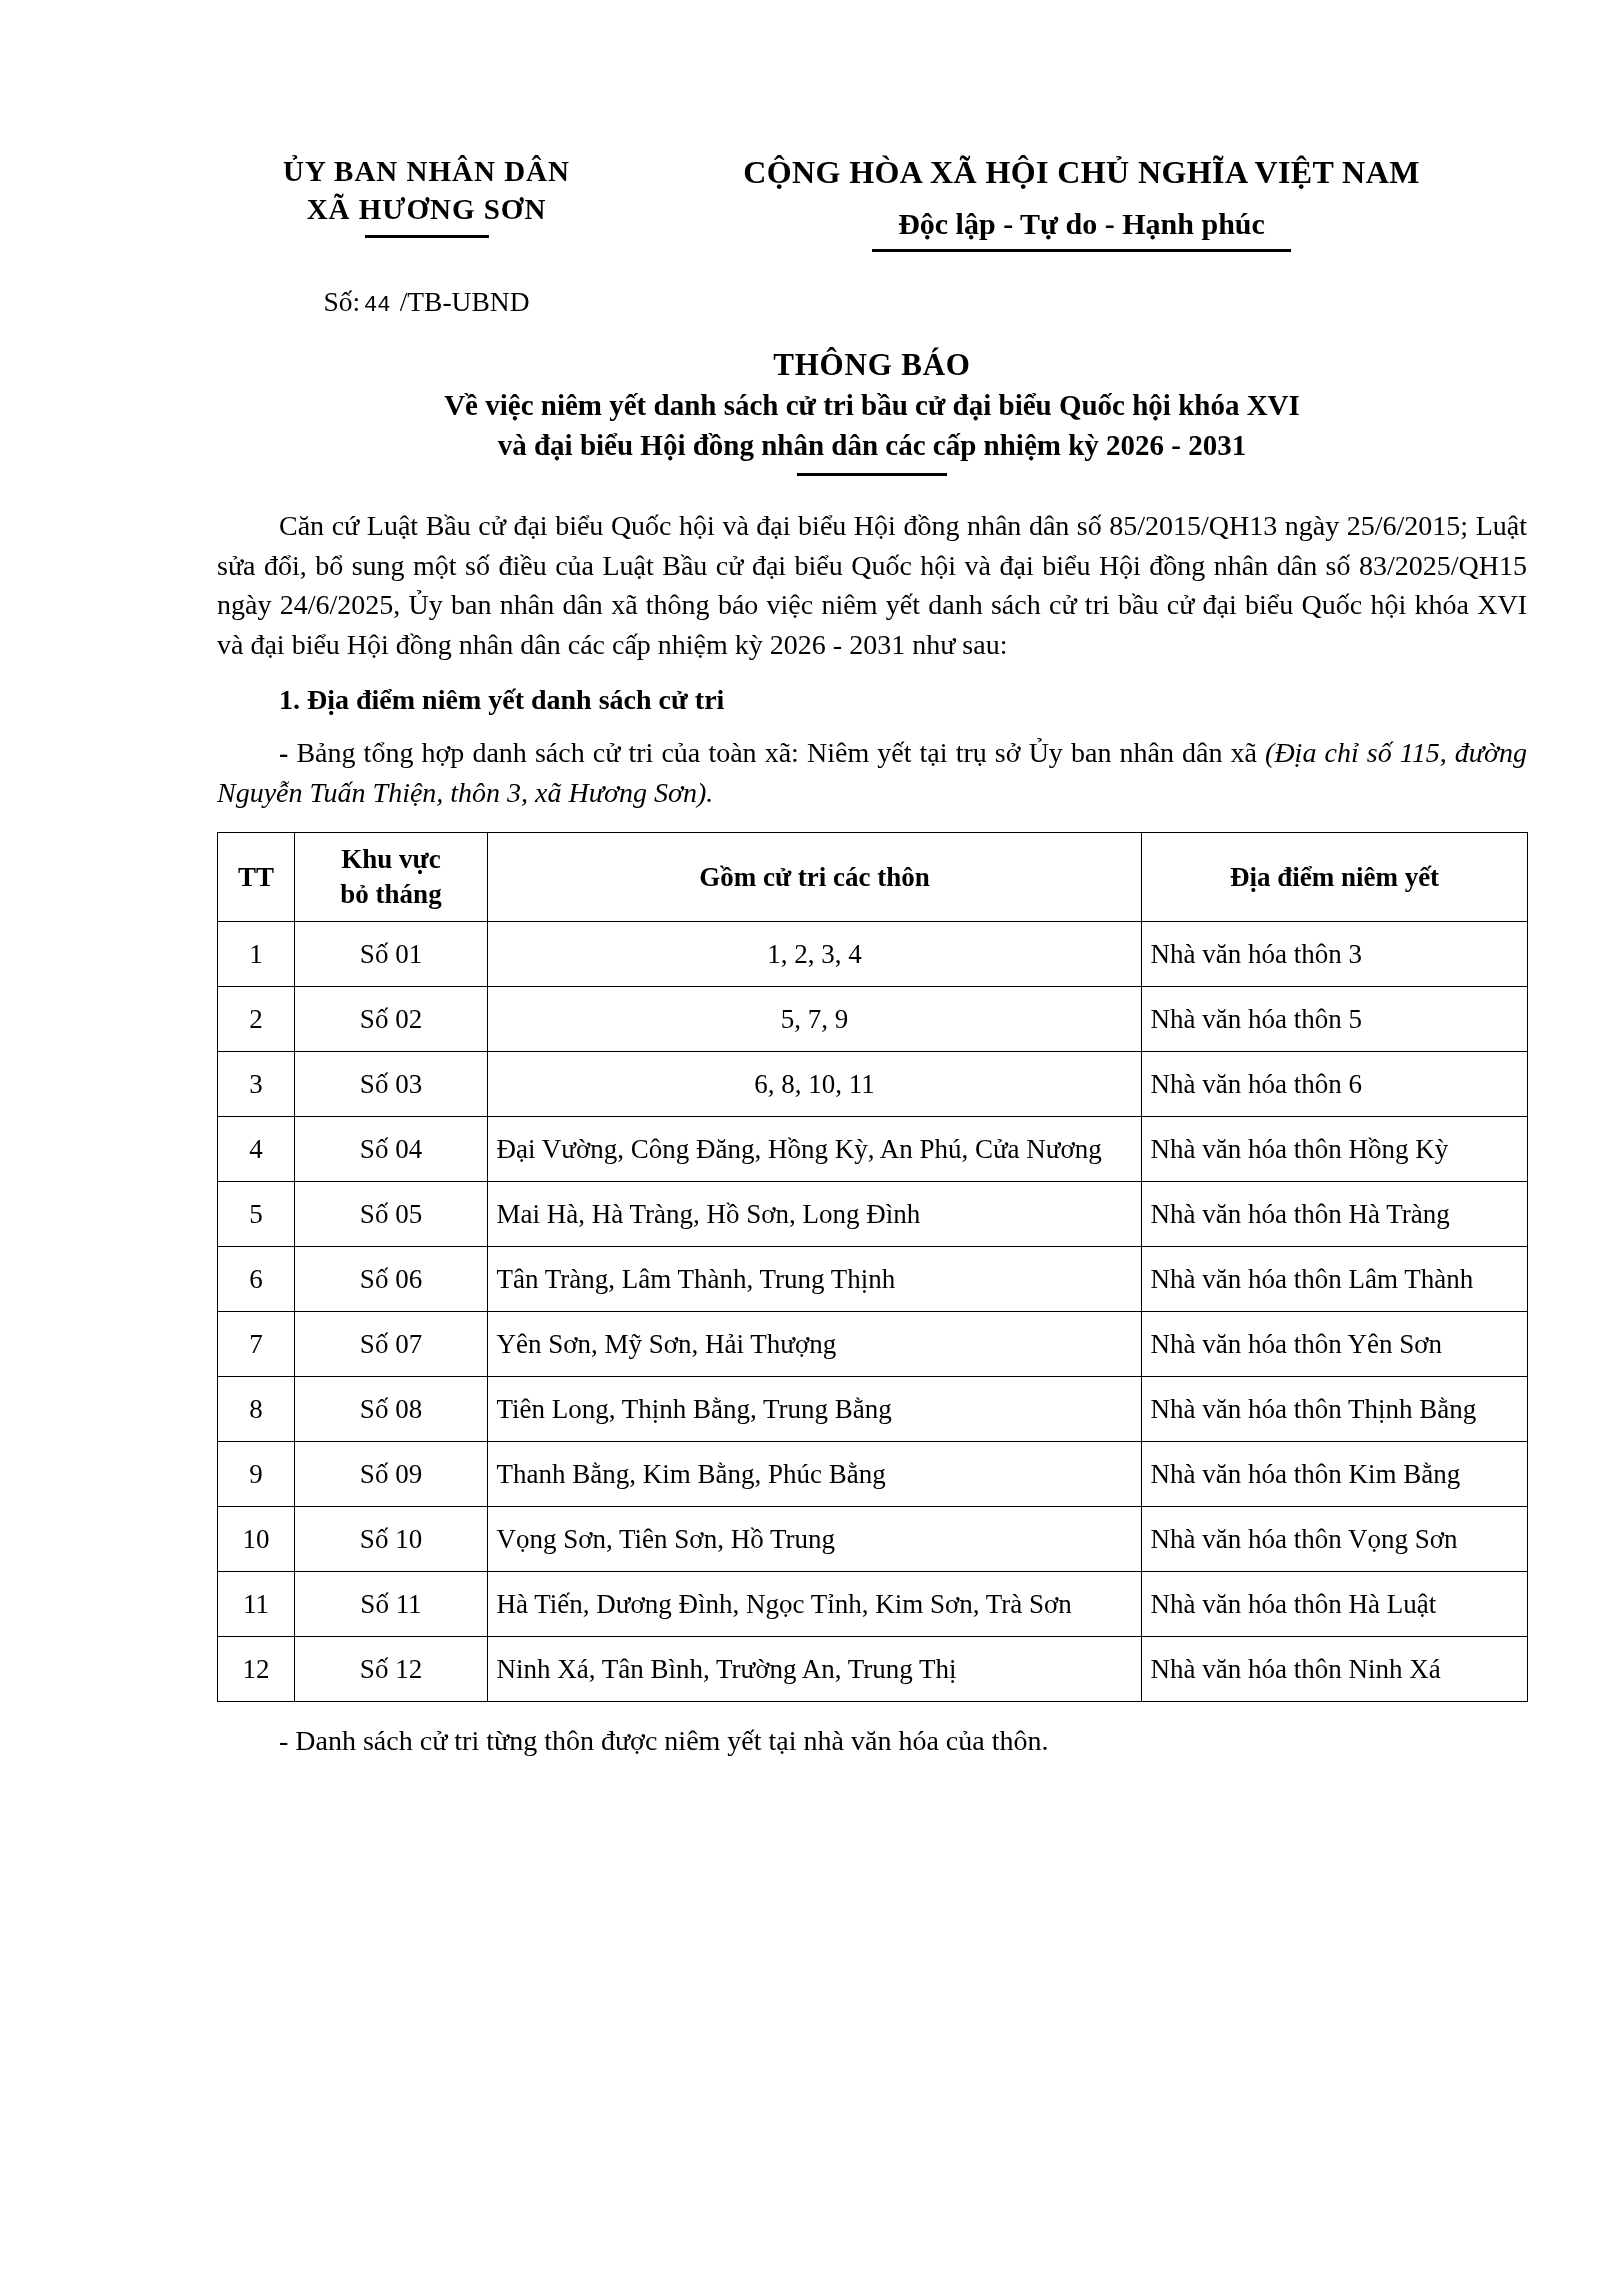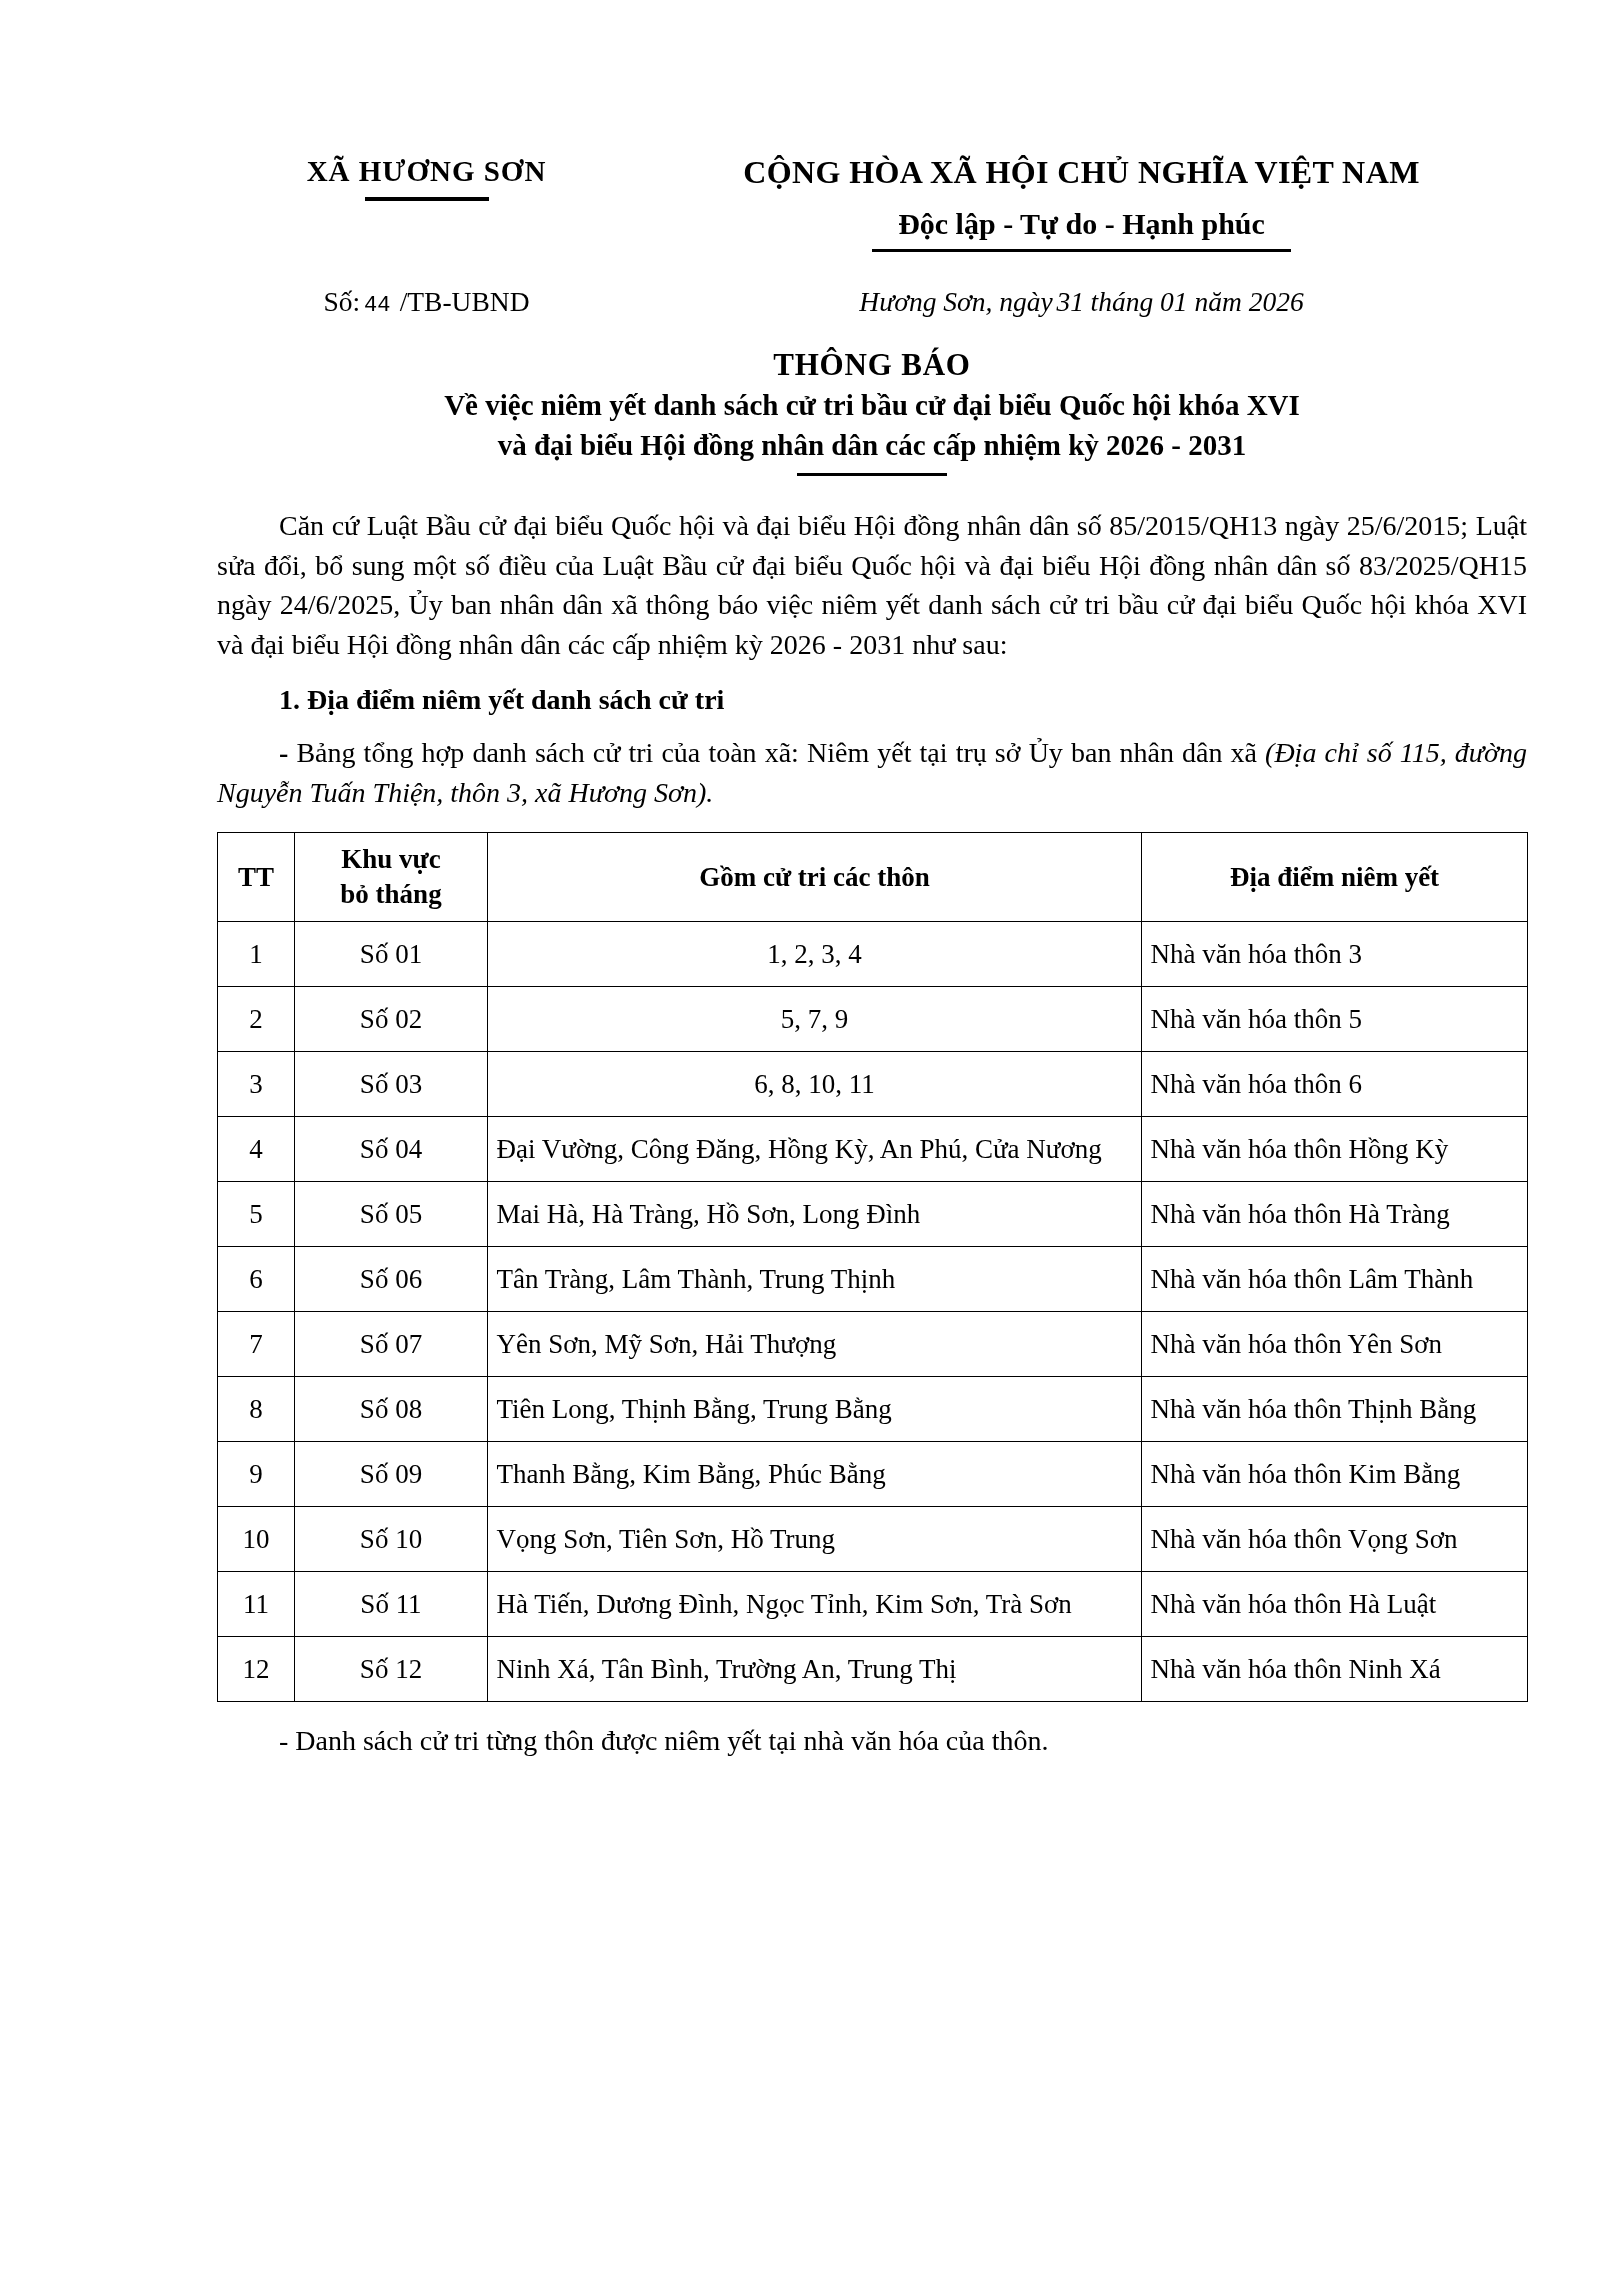--- a/index.html
+++ b/index.html
@@ -208,36 +208,34 @@
   }
 </style>
 </head>
 <body>
 
 <div class="page">
   <div class="content">
 
     <div class="doc-header">
       <div class="header-left">
+        <div class="org-line">ỦY BAN NHÂN DÂN</div>
         <div class="org-line">XÃ HƯƠNG SƠN</div>
         <div class="rule-short"></div>
       </div>
       <div class="header-right">
         <div class="nation-line">CỘNG HÒA XÃ HỘI CHỦ NGHĨA VIỆT NAM</div>
         <div class="motto-line">Độc lập - Tự do - Hạnh phúc</div>
         <div class="rule-long"></div>
       </div>
     </div>
 
     <div class="numdate-row">
       <div class="doc-number">
         <span>Số:</span><span class="num-val">44</span><span>/TB-UBND</span>
-      </div>
-      <div class="doc-date">
-        <span>Hương Sơn, ngày</span><span class="date-val">31</span><span>tháng 01 năm 2026</span>
       </div>
     </div>
 
     <div class="title-block">
       <div class="title-main">THÔNG BÁO</div>
       <div class="title-sub">Về việc niêm yết danh sách cử tri bầu cử đại biểu Quốc hội khóa XVI</div>
       <div class="title-sub">và đại biểu Hội đồng nhân dân các cấp nhiệm kỳ 2026 - 2031</div>
       <div class="title-rule"></div>
     </div>
 

